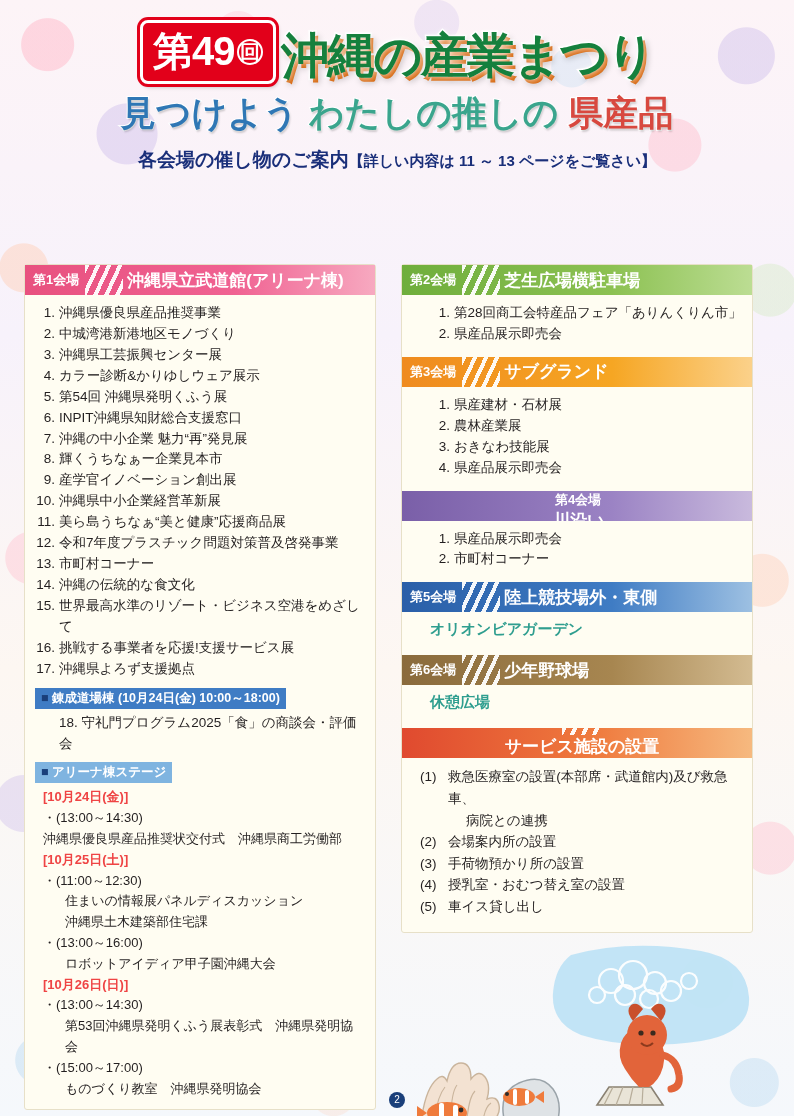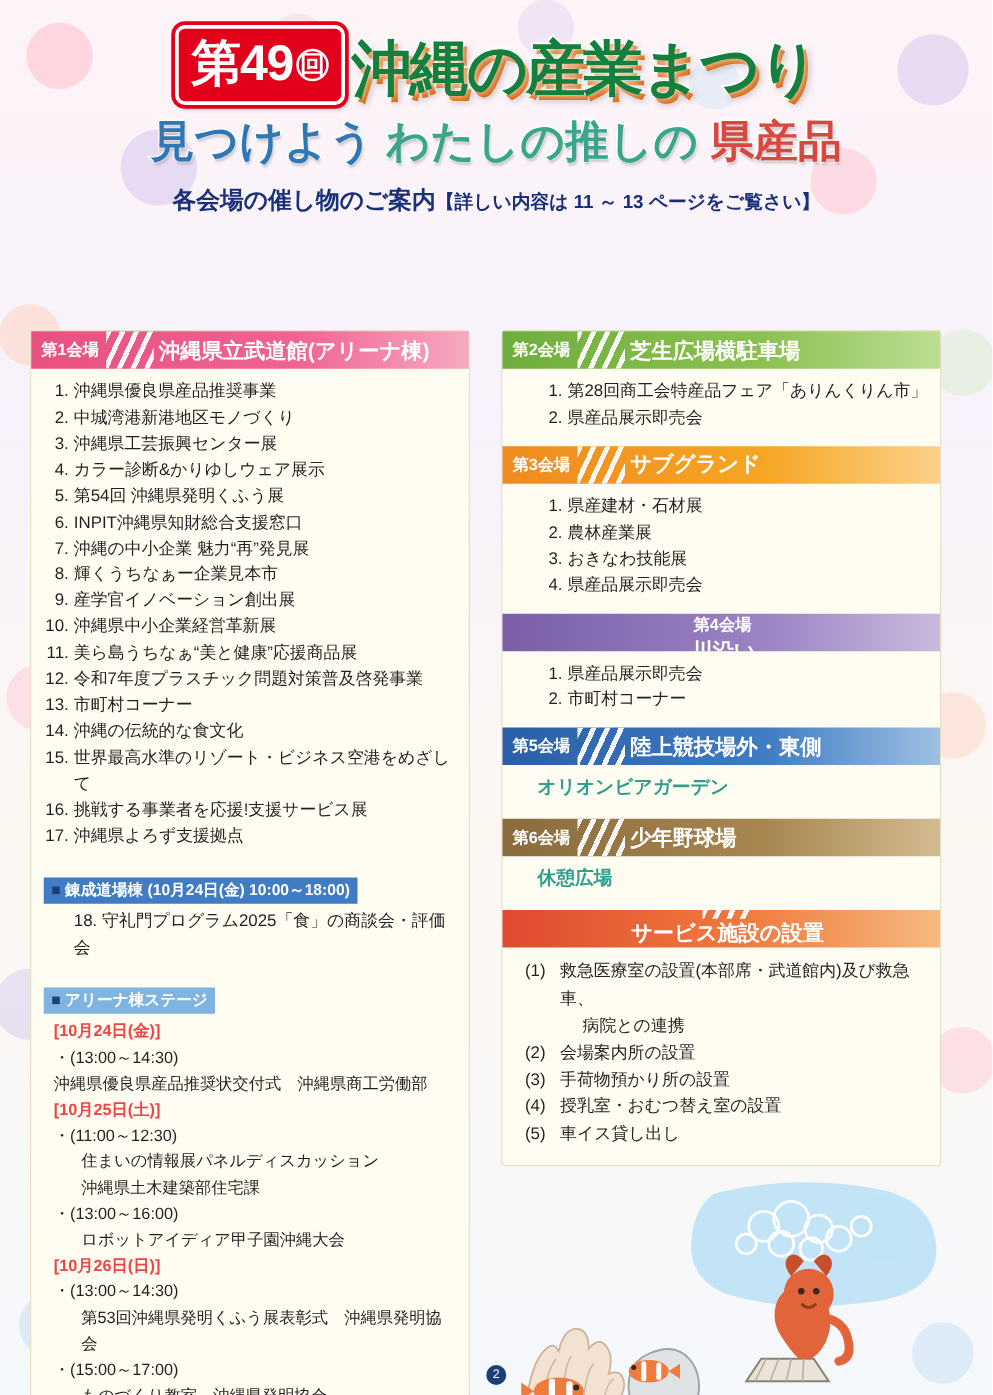--- a/index.html
+++ b/index.html
@@ -171,21 +171,21 @@
     padding-left:24px;
     position:relative;
   }
   ol.items li .num {
     position:absolute; left:0; top:0;
     width:20px; text-align:right;
     color:#231f20;
   }
 
   .subhead {
-    margin:20px 10px 2px 10px;
+    margin:6px 10px 2px 10px;
     background:#3f7cc4;
     color:#fff;
     font-size:12.5px;
     font-weight:700;
     padding:2px 6px;
     display:inline-block;
   }
   .subhead.sq::before { content:"■ "; color:#1a3f7a; }
 
   .sched { padding:2px 10px 0 18px; font-size:13px; color:#231f20; line-height:1.6; }

